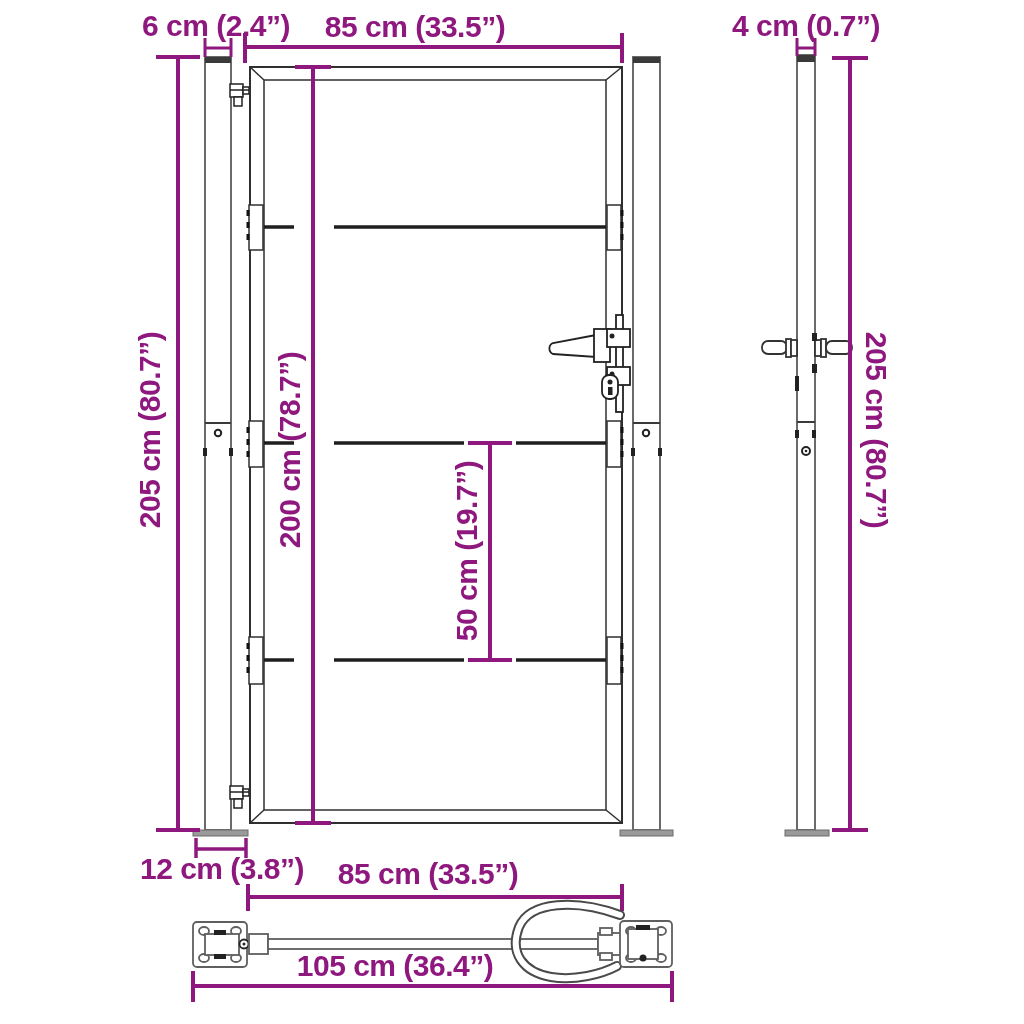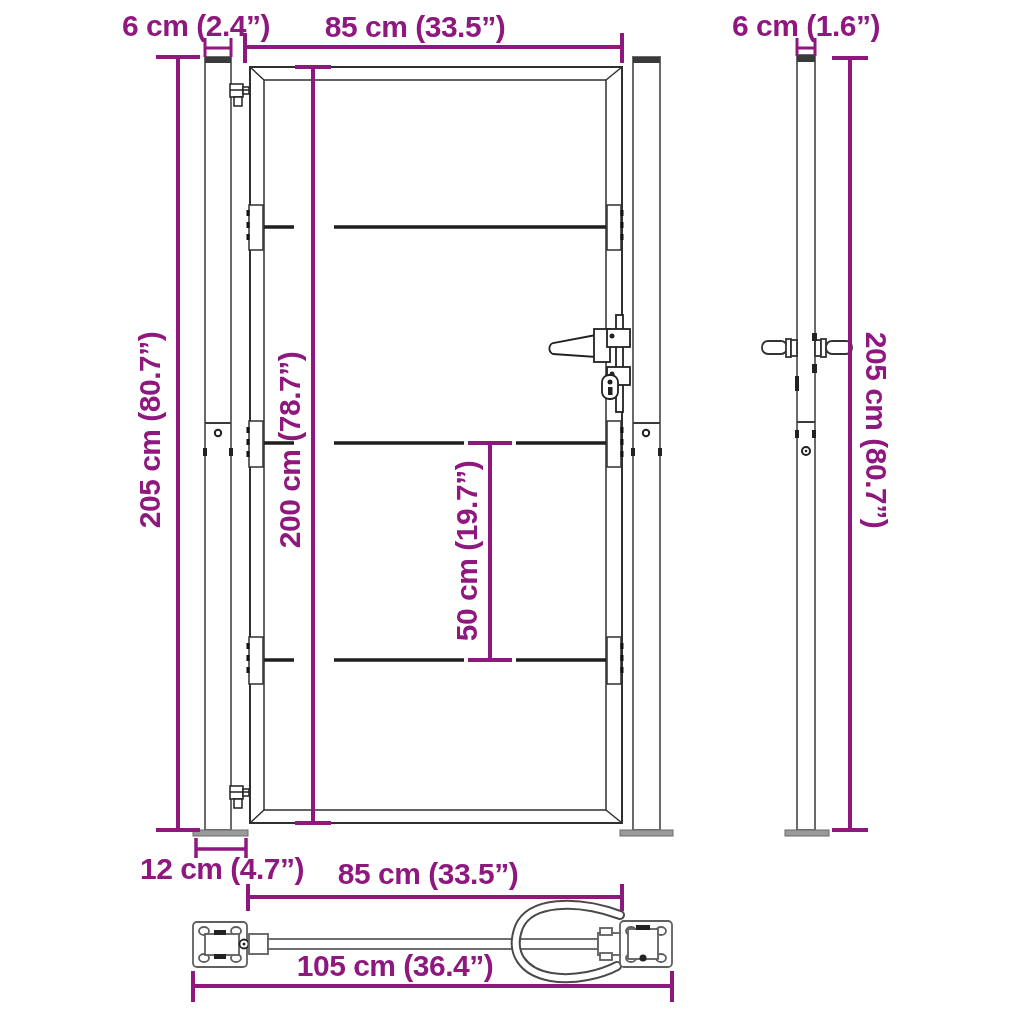--- a/index.html
+++ b/index.html
@@ -243,32 +243,32 @@
         <ellipse cx="661" cy="931" rx="5" ry="4"></ellipse>
         <ellipse cx="631" cy="958" rx="5" ry="4"></ellipse>
         <ellipse cx="661" cy="958" rx="5" ry="4"></ellipse>
         <rect x="628" y="929" width="30" height="30"></rect>
         <rect x="636" y="925" width="14" height="5" fill="#222222" stroke="none"></rect>
         <circle cx="643" cy="958" r="3.5" fill="#222222" stroke="none"></circle>
       </g>
     </g>
   </svg>
 
-  <div class="dim-label" style="left:196px;top:26px;text-align:right;">6 cm (2.4”)</div>
+  <div class="dim-label" style="left:216px;top:26px;text-align:right;">6 cm (2.4”)</div>
 
   <div class="dim-label" style="left:415px;top:27px;">85 cm (33.5”)</div>
 
-  <div class="dim-label" style="left:806px;top:26px;">6 cm (1.6”)</div>
+  <div class="dim-label" style="left:806px;top:26px;">4 cm (0.7”)</div>
 
   <div class="dim-label rot-ccw" style="left:150px;top:430px;">205 cm (80.7”)</div>
 
   <div class="dim-label rot-ccw" style="left:290px;top:450px;">200 cm (78.7”)</div>
 
   <div class="dim-label rot-ccw" style="left:467px;top:551px;">50 cm (19.7”)</div>
 
   <div class="dim-label rot-cw" style="left:876px;top:430px;">205 cm (80.7”)</div>
 
-  <div class="dim-label" style="left:222px;top:869px;">12 cm (4.7”)</div>
+  <div class="dim-label" style="left:222px;top:869px;">12 cm (3.8”)</div>
 
   <div class="dim-label" style="left:428px;top:874px;">85 cm (33.5”)</div>
 
   <div class="dim-label" style="left:395px;top:966px;">105 cm (36.4”)</div>
 </div>
 
 </body></html>

